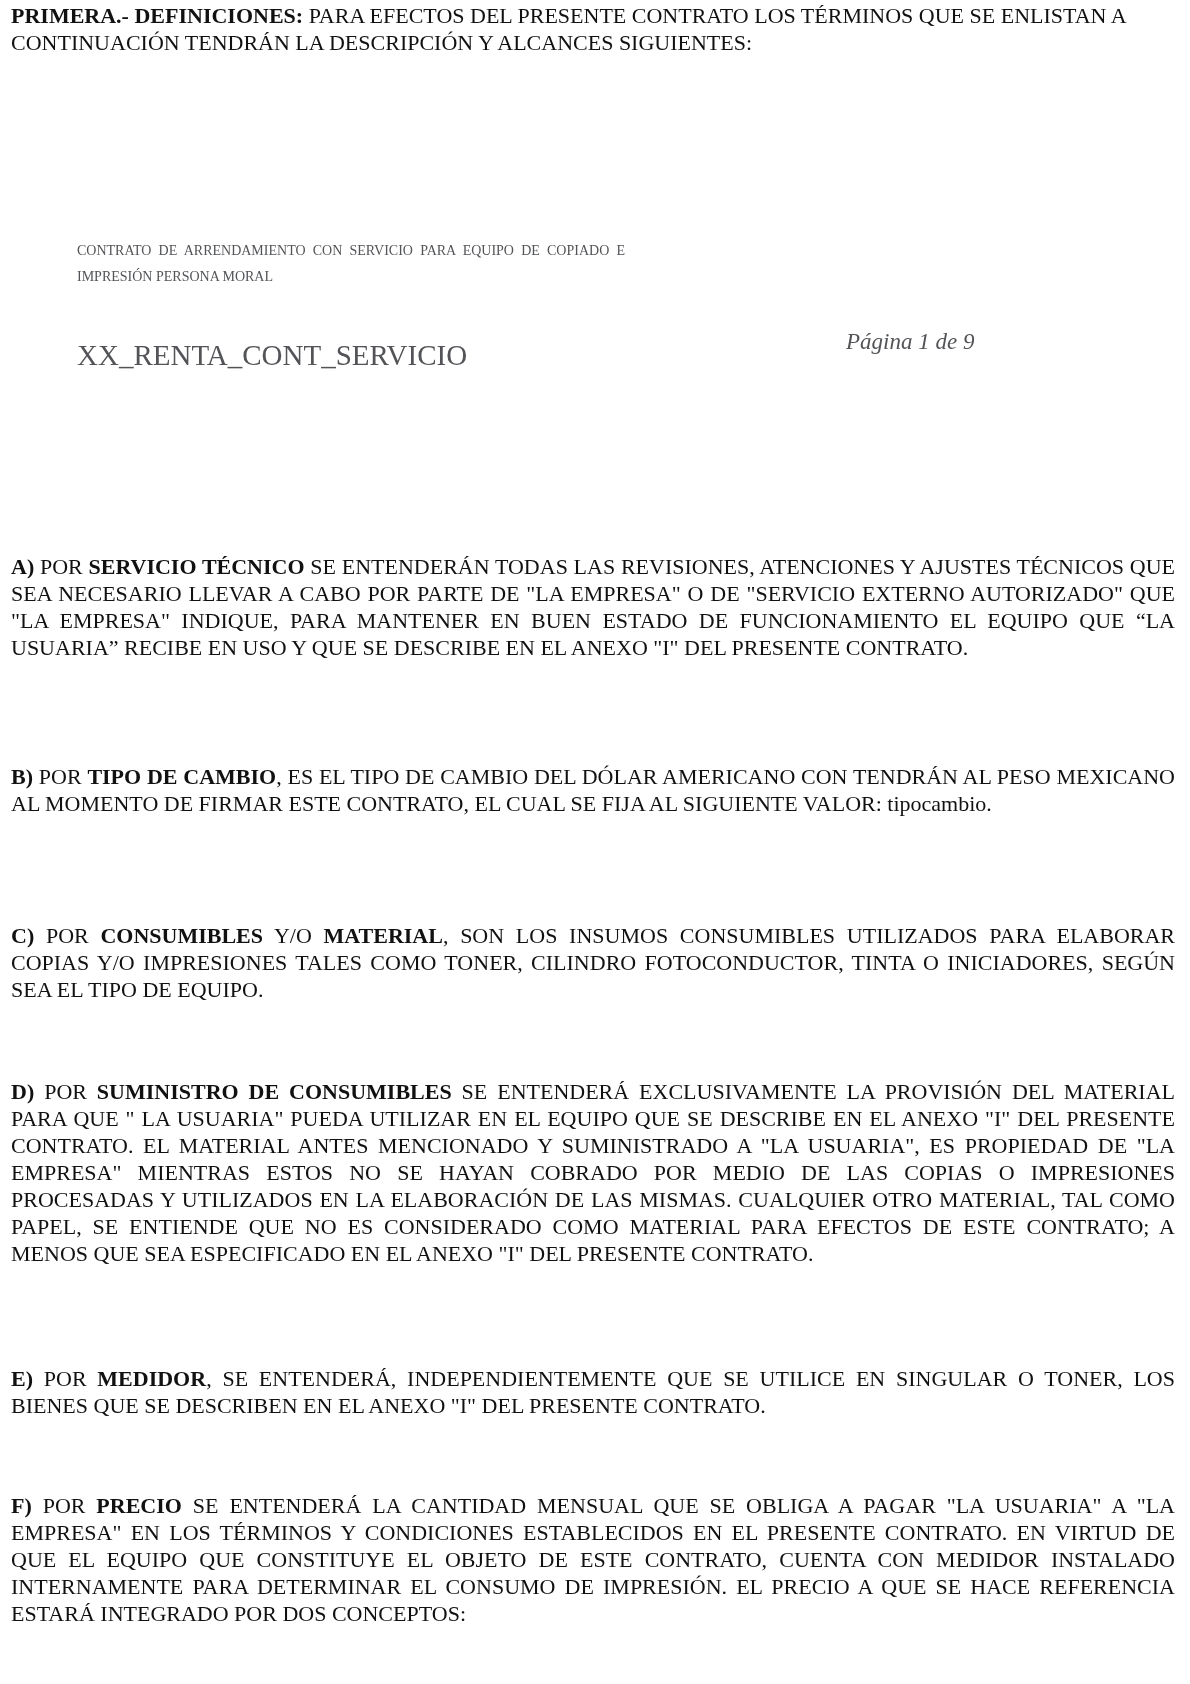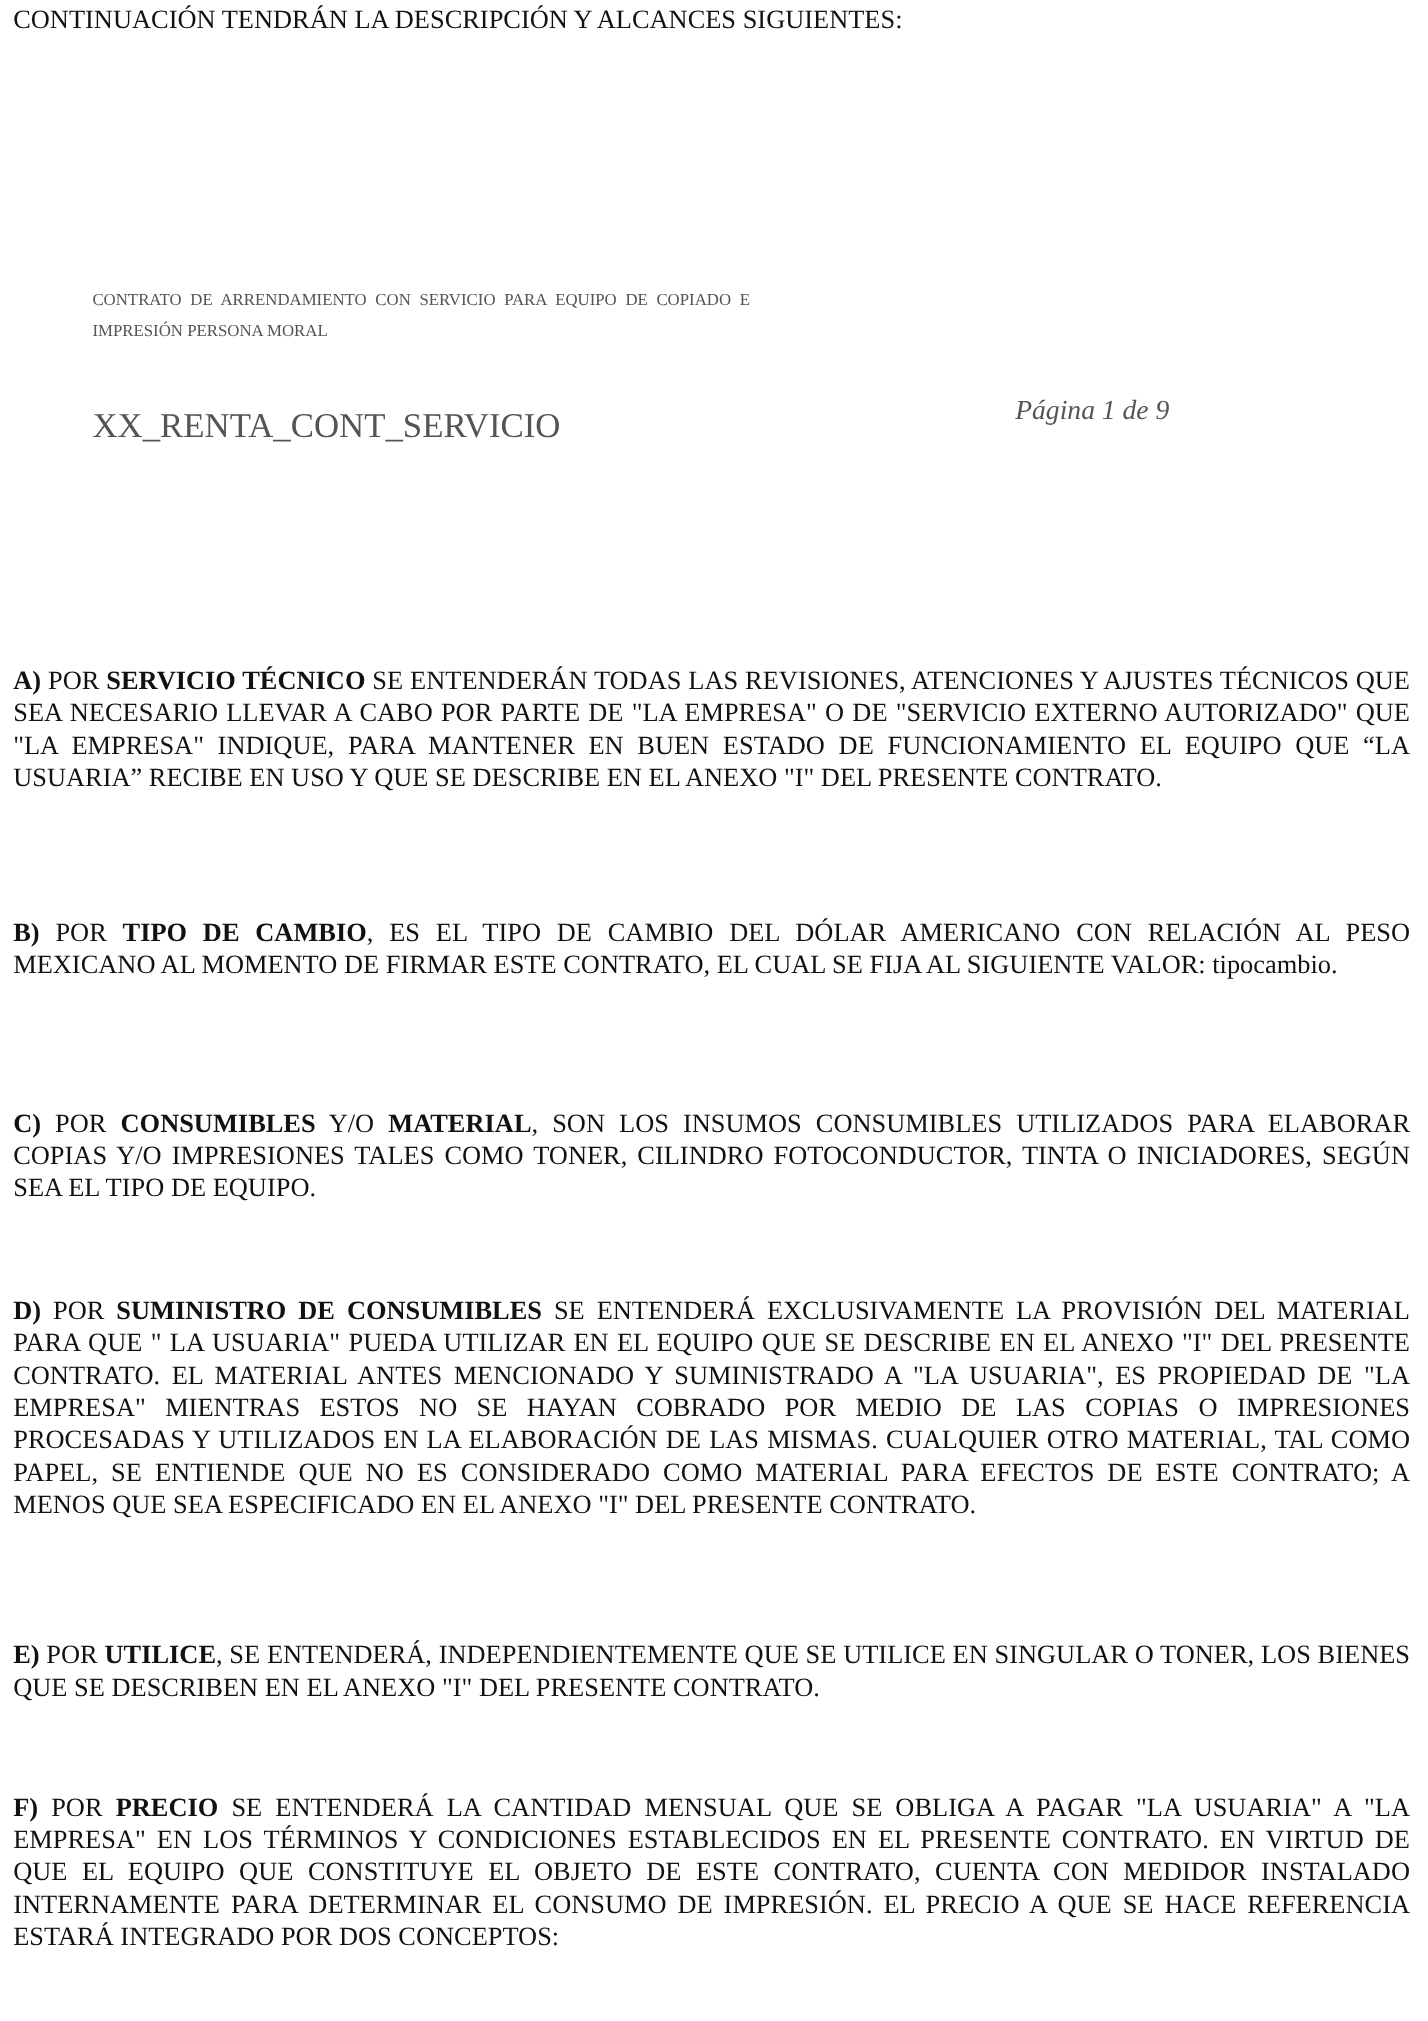--- a/index.html
+++ b/index.html
@@ -53,34 +53,35 @@
     line-height: 26px;
     white-space: nowrap;
   }
 </style>
 </head>
 <body>
 
 <div class="page">
 
   <div class="para" style="top: 2px;">
+    <div><span class="b">PRIMERA.- DEFINICIONES:</span><span> PARA EFECTOS DEL PRESENTE CONTRATO LOS TÉRMINOS QUE SE ENLISTAN A</span></div>
     <div><span>CONTINUACIÓN TENDRÁN LA DESCRIPCIÓN Y ALCANCES SIGUIENTES:</span></div>
   </div>
 
   <div class="header-title muted">CONTRATO DE ARRENDAMIENTO CON SERVICIO PARA EQUIPO DE COPIADO E IMPRESIÓN PERSONA MORAL</div>
 
   <div class="page-label muted">Página 1 de 9</div>
 
   <div class="doc-id muted">XX_RENTA_CONT_SERVICIO</div>
 
   <div class="para" style="top: 553px;"><span class="b">A)</span><span> POR </span><span class="b">SERVICIO TÉCNICO</span><span> SE ENTENDERÁN TODAS LAS REVISIONES, ATENCIONES Y AJUSTES TÉCNICOS QUE SEA NECESARIO LLEVAR A CABO POR PARTE DE "LA EMPRESA" O DE "SERVICIO EXTERNO AUTORIZADO" QUE "LA EMPRESA" INDIQUE, PARA MANTENER EN BUEN ESTADO DE FUNCIONAMIENTO EL EQUIPO QUE “LA USUARIA” RECIBE EN USO Y QUE SE DESCRIBE EN EL ANEXO "I" DEL PRESENTE CONTRATO.</span></div>
 
-  <div class="para" style="top: 763px;"><span class="b">B)</span><span> POR </span><span class="b">TIPO DE CAMBIO</span><span>, ES EL TIPO DE CAMBIO DEL DÓLAR AMERICANO CON RELACIÓN AL PESO MEXICANO AL MOMENTO DE FIRMAR ESTE CONTRATO, EL CUAL SE FIJA AL SIGUIENTE VALOR: tipocambio.</span></div>
+  <div class="para" style="top: 763px;"><span class="b">B)</span><span> POR </span><span class="b">TIPO DE CAMBIO</span><span>, ES EL TIPO DE CAMBIO DEL DÓLAR AMERICANO CON TENDRÁN AL PESO MEXICANO AL MOMENTO DE FIRMAR ESTE CONTRATO, EL CUAL SE FIJA AL SIGUIENTE VALOR: tipocambio.</span></div>
 
   <div class="para" style="top: 922px;"><span class="b">C)</span><span> POR </span><span class="b">CONSUMIBLES</span><span> Y/O </span><span class="b">MATERIAL</span><span>, SON LOS INSUMOS CONSUMIBLES UTILIZADOS PARA ELABORAR COPIAS Y/O IMPRESIONES TALES COMO TONER, CILINDRO FOTOCONDUCTOR, TINTA O INICIADORES, SEGÚN SEA EL TIPO DE EQUIPO.</span></div>
 
   <div class="para" style="top: 1078px;"><span class="b">D)</span><span> POR </span><span class="b">SUMINISTRO DE CONSUMIBLES</span><span> SE ENTENDERÁ EXCLUSIVAMENTE LA PROVISIÓN DEL MATERIAL PARA QUE " LA USUARIA" PUEDA UTILIZAR EN EL EQUIPO QUE SE DESCRIBE EN EL ANEXO "I" DEL PRESENTE CONTRATO. EL MATERIAL ANTES MENCIONADO Y SUMINISTRADO A "LA USUARIA", ES PROPIEDAD DE "LA EMPRESA" MIENTRAS ESTOS NO SE HAYAN COBRADO POR MEDIO DE LAS COPIAS O IMPRESIONES PROCESADAS Y UTILIZADOS EN LA ELABORACIÓN DE LAS MISMAS. CUALQUIER OTRO MATERIAL, TAL COMO PAPEL, SE ENTIENDE QUE NO ES CONSIDERADO COMO MATERIAL PARA EFECTOS DE ESTE CONTRATO; A MENOS QUE SEA ESPECIFICADO EN EL ANEXO "I" DEL PRESENTE CONTRATO.</span></div>
 
-  <div class="para" style="top: 1365px;"><span class="b">E)</span><span> POR </span><span class="b">UTILICE</span><span>, SE ENTENDERÁ, INDEPENDIENTEMENTE QUE SE UTILICE EN SINGULAR O TONER, LOS BIENES QUE SE DESCRIBEN EN EL ANEXO "I" DEL PRESENTE CONTRATO.</span></div>
+  <div class="para" style="top: 1365px;"><span class="b">E)</span><span> POR </span><span class="b">MEDIDOR</span><span>, SE ENTENDERÁ, INDEPENDIENTEMENTE QUE SE UTILICE EN SINGULAR O TONER, LOS BIENES QUE SE DESCRIBEN EN EL ANEXO "I" DEL PRESENTE CONTRATO.</span></div>
 
   <div class="para" style="top: 1492px;"><span class="b">F)</span><span> POR </span><span class="b">PRECIO</span><span> SE ENTENDERÁ LA CANTIDAD MENSUAL QUE SE OBLIGA A PAGAR "LA USUARIA" A "LA EMPRESA" EN LOS TÉRMINOS Y CONDICIONES ESTABLECIDOS EN EL PRESENTE CONTRATO. EN VIRTUD DE QUE EL EQUIPO QUE CONSTITUYE EL OBJETO DE ESTE CONTRATO, CUENTA CON MEDIDOR INSTALADO INTERNAMENTE PARA DETERMINAR EL CONSUMO DE IMPRESIÓN. EL PRECIO A QUE SE HACE REFERENCIA ESTARÁ INTEGRADO POR DOS CONCEPTOS:</span></div>
 
 </div>
 
 </body></html>

